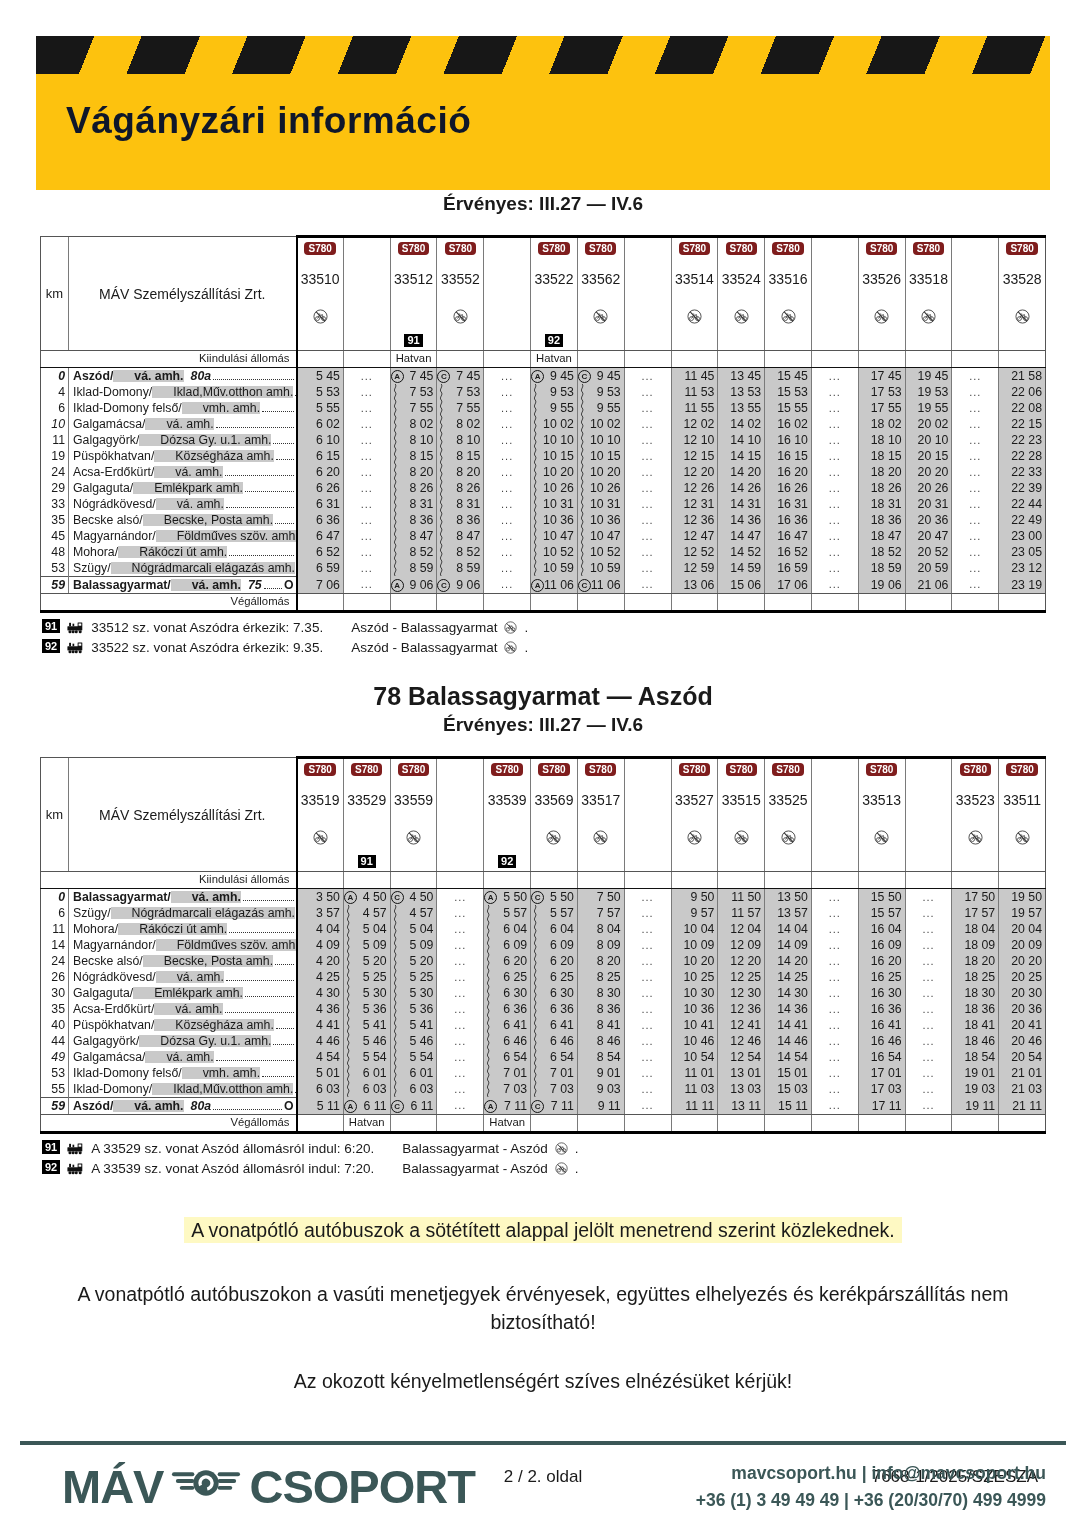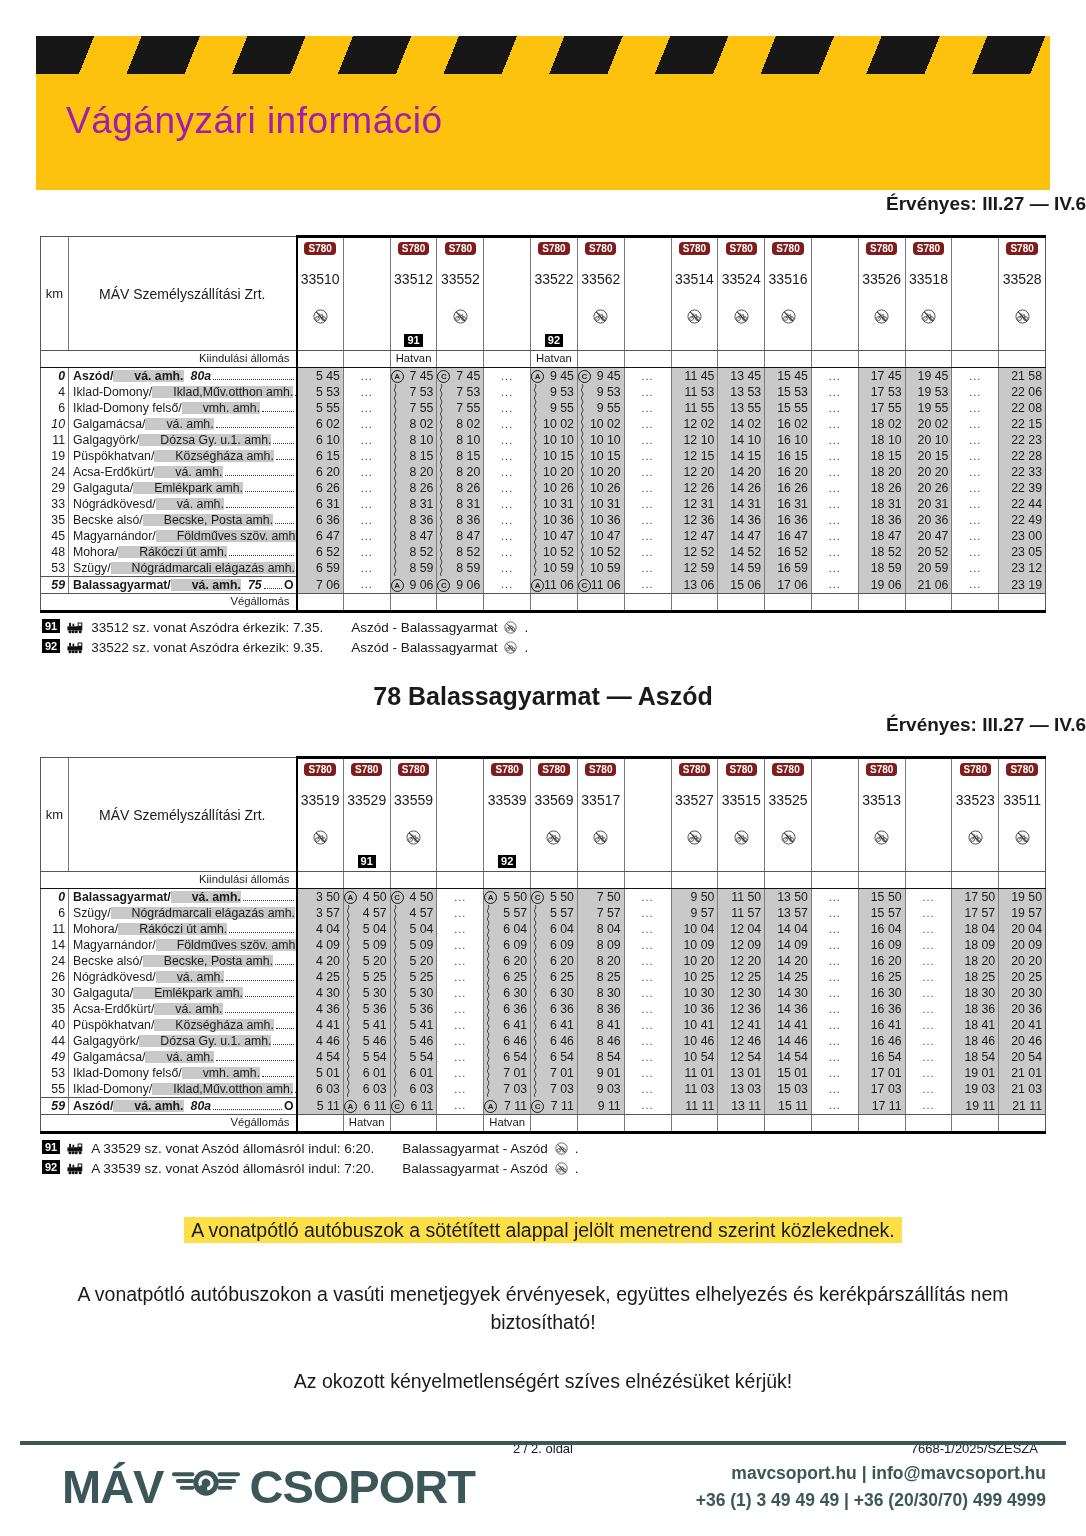--- a/index.html
+++ b/index.html
@@ -2,25 +2,25 @@
 <html><head>
 <meta charset="utf-8">
 <style>
   html,body{margin:0;padding:0;background:#fff;}
   .page{position:relative;width:1086px;height:1536px;background:#fff;overflow:hidden;
         font-family:"Liberation Sans",sans-serif;color:#1a1a1a;}
   
   .banner{position:absolute;left:36px;top:36px;width:1014px;height:154px;background:#fdc20e;}
   .stripes{height:38px;width:100%;
      background:repeating-linear-gradient(112deg,#171717 0 54px,#fdc20e 54px 98px);}
-  .banner-title{font-size:37px;font-weight:normal;color:#a21caf;padding:26px 0 0 30px;letter-spacing:.5px;}
+  .banner-title{font-size:37px;font-weight:bold;color:#0f172a;padding:26px 0 0 30px;letter-spacing:.5px;}
   
   .content{position:absolute;left:0;top:190px;width:1086px;}
   .sec-title{text-align:center;font-size:25px;font-weight:bold;margin:22px 0 0 0;}
-  .sec-sub{text-align:right;font-size:19px;font-weight:bold;margin:3px 0 0 0;}
+  .sec-sub{text-align:center;font-size:19px;font-weight:bold;margin:3px 0 0 0;}
   
   table.tt{border-collapse:collapse;table-layout:fixed;width:1005px;margin:20px 0 0 40px;
            font-size:12.3px;line-height:1;}
   .tt th,.tt td{padding:0;margin:0;border-left:1px solid #7a7a7a;vertical-align:middle;}
   .tt tr>*:first-child{border-left:1px solid #555;}
   .tt tr>*:last-child{border-right:1px solid #555;}
   .tt .bL{border-left:2.5px solid #000 !important;}
   .tt thead th{border-top:1px solid #555;border-bottom:1px solid #555;font-weight:normal;}
   .tt thead th.traincol{border-top:3px solid #000;}
   .tt tr.origin td{border-bottom:1.6px solid #111;height:16px;font-size:11.3px;}
@@ -53,24 +53,24 @@
   .notebadge{display:inline-block;background:#000;color:#fff;font-weight:bold;font-size:11px;
         padding:1px 3px;margin-bottom:3px;}
   .hbike{margin-bottom:24px;}
   .kmh{font-size:13px;text-align:center;}
   .oph{font-size:14px;text-align:center;}
   
   .fnote{display:flex;align-items:center;font-size:13.5px;margin:3px 0 0 42px;gap:7px;}
   .fnote .gap{width:14px;}
   
   .notice-hl{text-align:center;margin-top:42px;font-size:19.5px;}
-  .notice-hl span{background:#fde047;padding:2px 7px;}
+  .notice-hl span{background:#fef9c3;padding:2px 7px;}
   .notice{width:940px;margin:38px auto 0 auto;text-align:center;font-size:19.5px;line-height:1.45;}
   .notice2{margin-top:30px;}
-  .pagerow{position:relative;margin-top:46px;height:22px;font-size:13px;}
+  .pagerow{position:relative;margin-top:72px;height:22px;font-size:17px;}
   .pagerow .pg{position:absolute;left:0;width:100%;text-align:center;}
   .pagerow .ref{position:absolute;right:48px;}
   
   .footer{position:absolute;left:0;bottom:22px;width:1086px;}
   .frule{height:4px;background:#3b5757;margin:0 20px;}
   .frow{display:flex;align-items:center;justify-content:space-between;margin:14px 40px 0 62px;}
   .logo{display:flex;align-items:center;color:#3b5757;font-weight:bold;font-size:47px;letter-spacing:-1px;}
   .logo .emblem{margin:0 8px;}
   .contact{text-align:right;color:#3b5757;font-weight:bold;font-size:17.5px;line-height:1.5;}
 </style>

